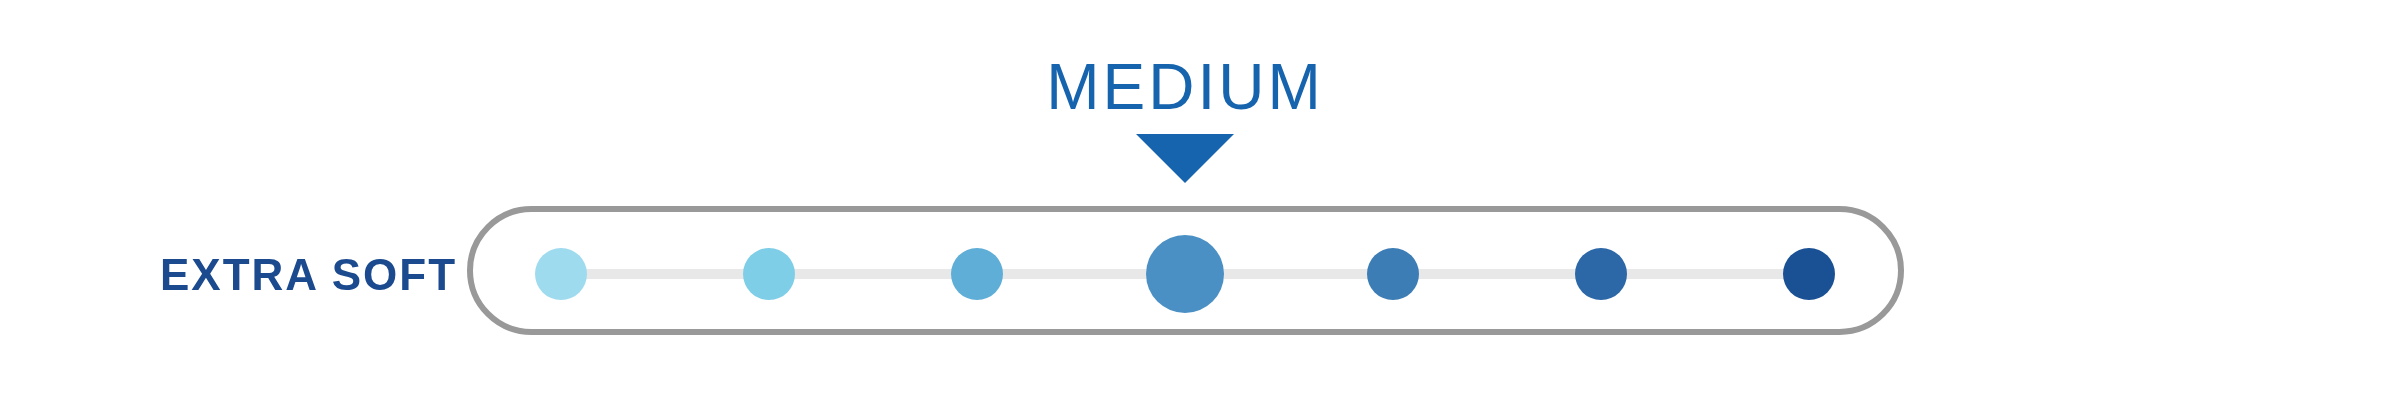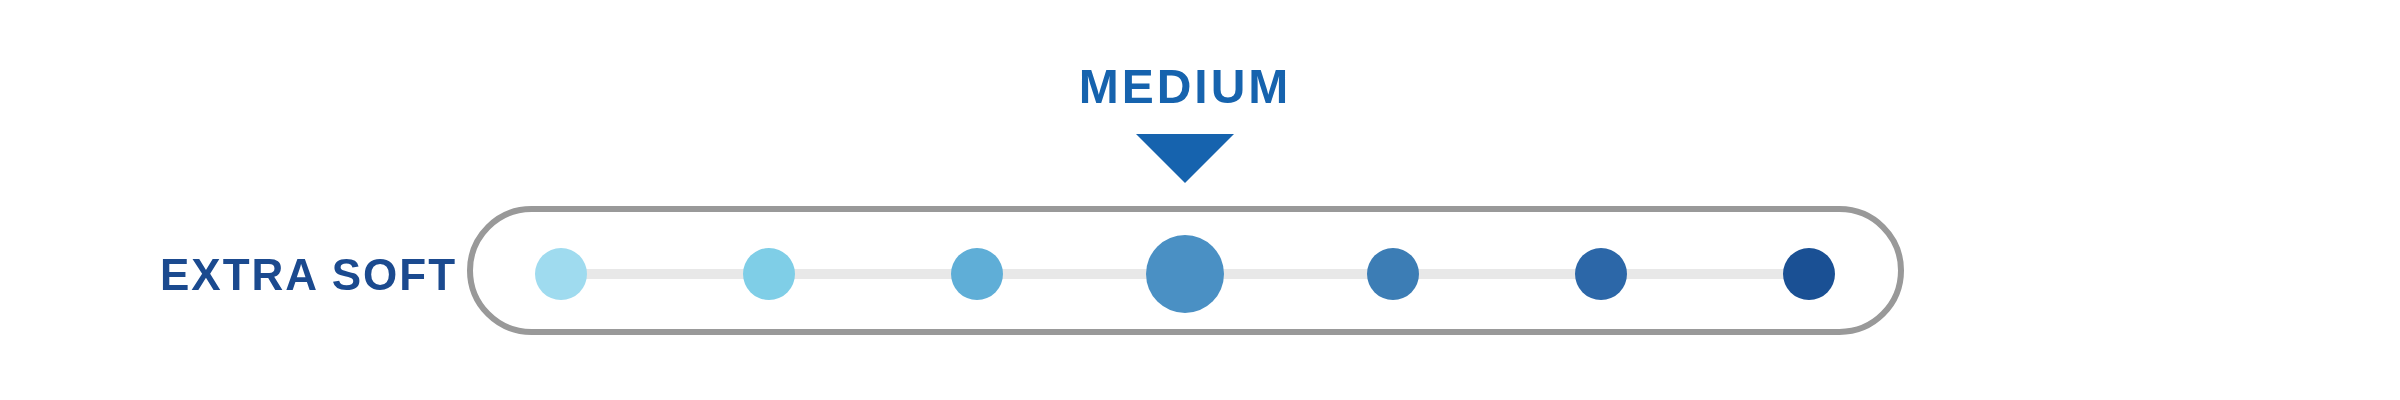--- a/index.html
+++ b/index.html
@@ -27,22 +27,22 @@
     white-space: nowrap;
   }
   .side-label.left  { left: 160px; }
   .side-label.right { left: 1970px; }
 
   .marker-label {
     position: absolute;
     left: 1185px;
     top: 87px;
     transform: translate(-50%, -50%);
-    font-size: 48px;
-    font-weight: 700;
+    font-size: 64px;
+    font-weight: 400;
     letter-spacing: 3px;
     line-height: 1;
     color: var(--marker, #1663AE);
     white-space: nowrap;
   }
   .marker-arrow {
     position: absolute;
     left: 1185px;
     top: 134px;
     transform: translateX(-50%);

